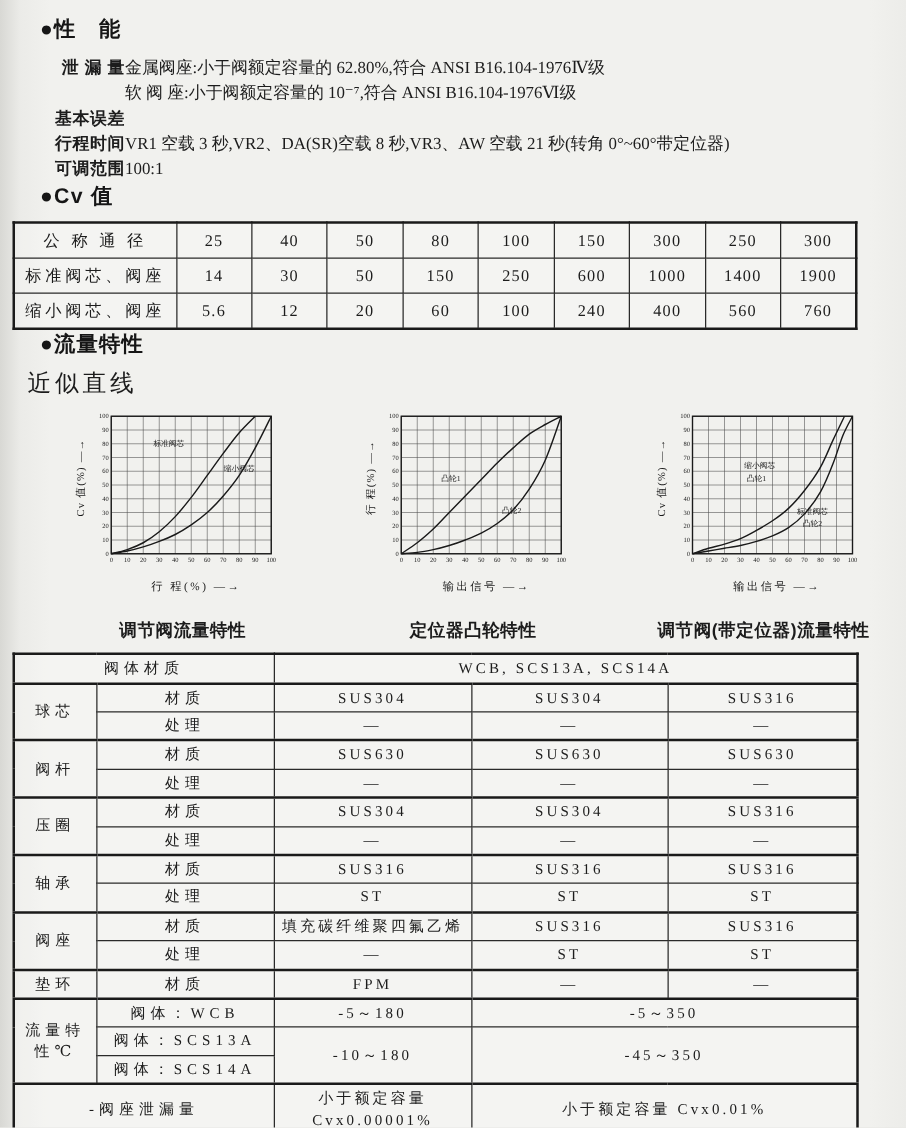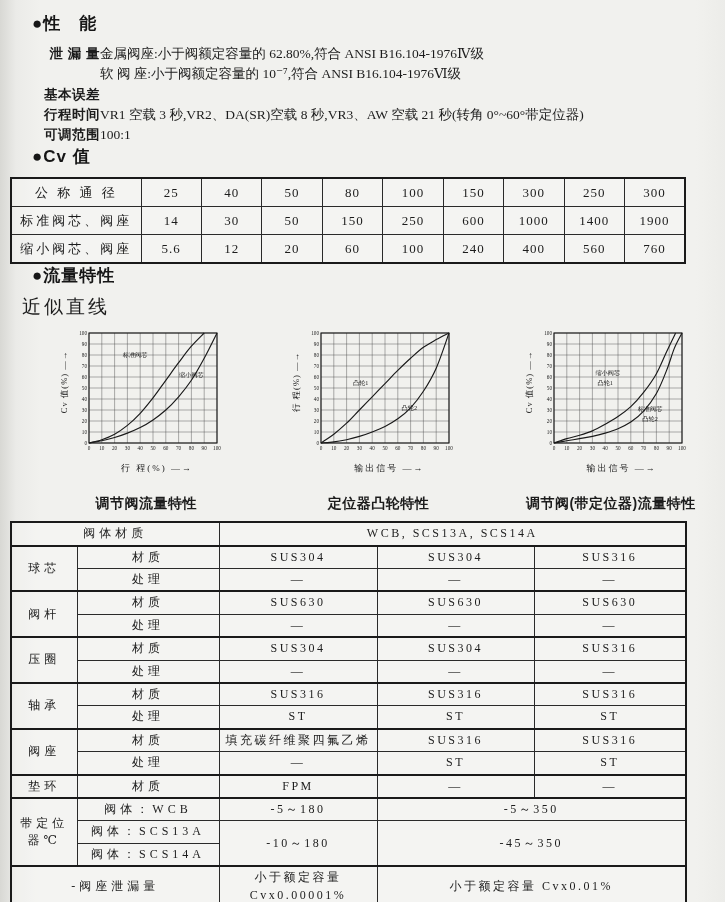--- a/index.html
+++ b/index.html
@@ -421,21 +421,21 @@
           <td>ST</td>
         </tr>
         <tr class="grp">
           <td class="k">垫环</td>
           <td class="k">材质</td>
           <td>FPM</td>
           <td>—</td>
           <td>—</td>
         </tr>
         <tr class="grp">
-          <td rowspan="3" class="k">带定位器℃</td>
+          <td rowspan="3" class="k">流量特性℃</td>
           <td class="k">阀体：WCB</td>
           <td>-5～180</td>
           <td colspan="2">-5～350</td>
         </tr>
         <tr>
           <td class="k">阀体：SCS13A</td>
           <td rowspan="2">-10～180</td>
           <td colspan="2" rowspan="2">-45～350</td>
         </tr>
         <tr>

